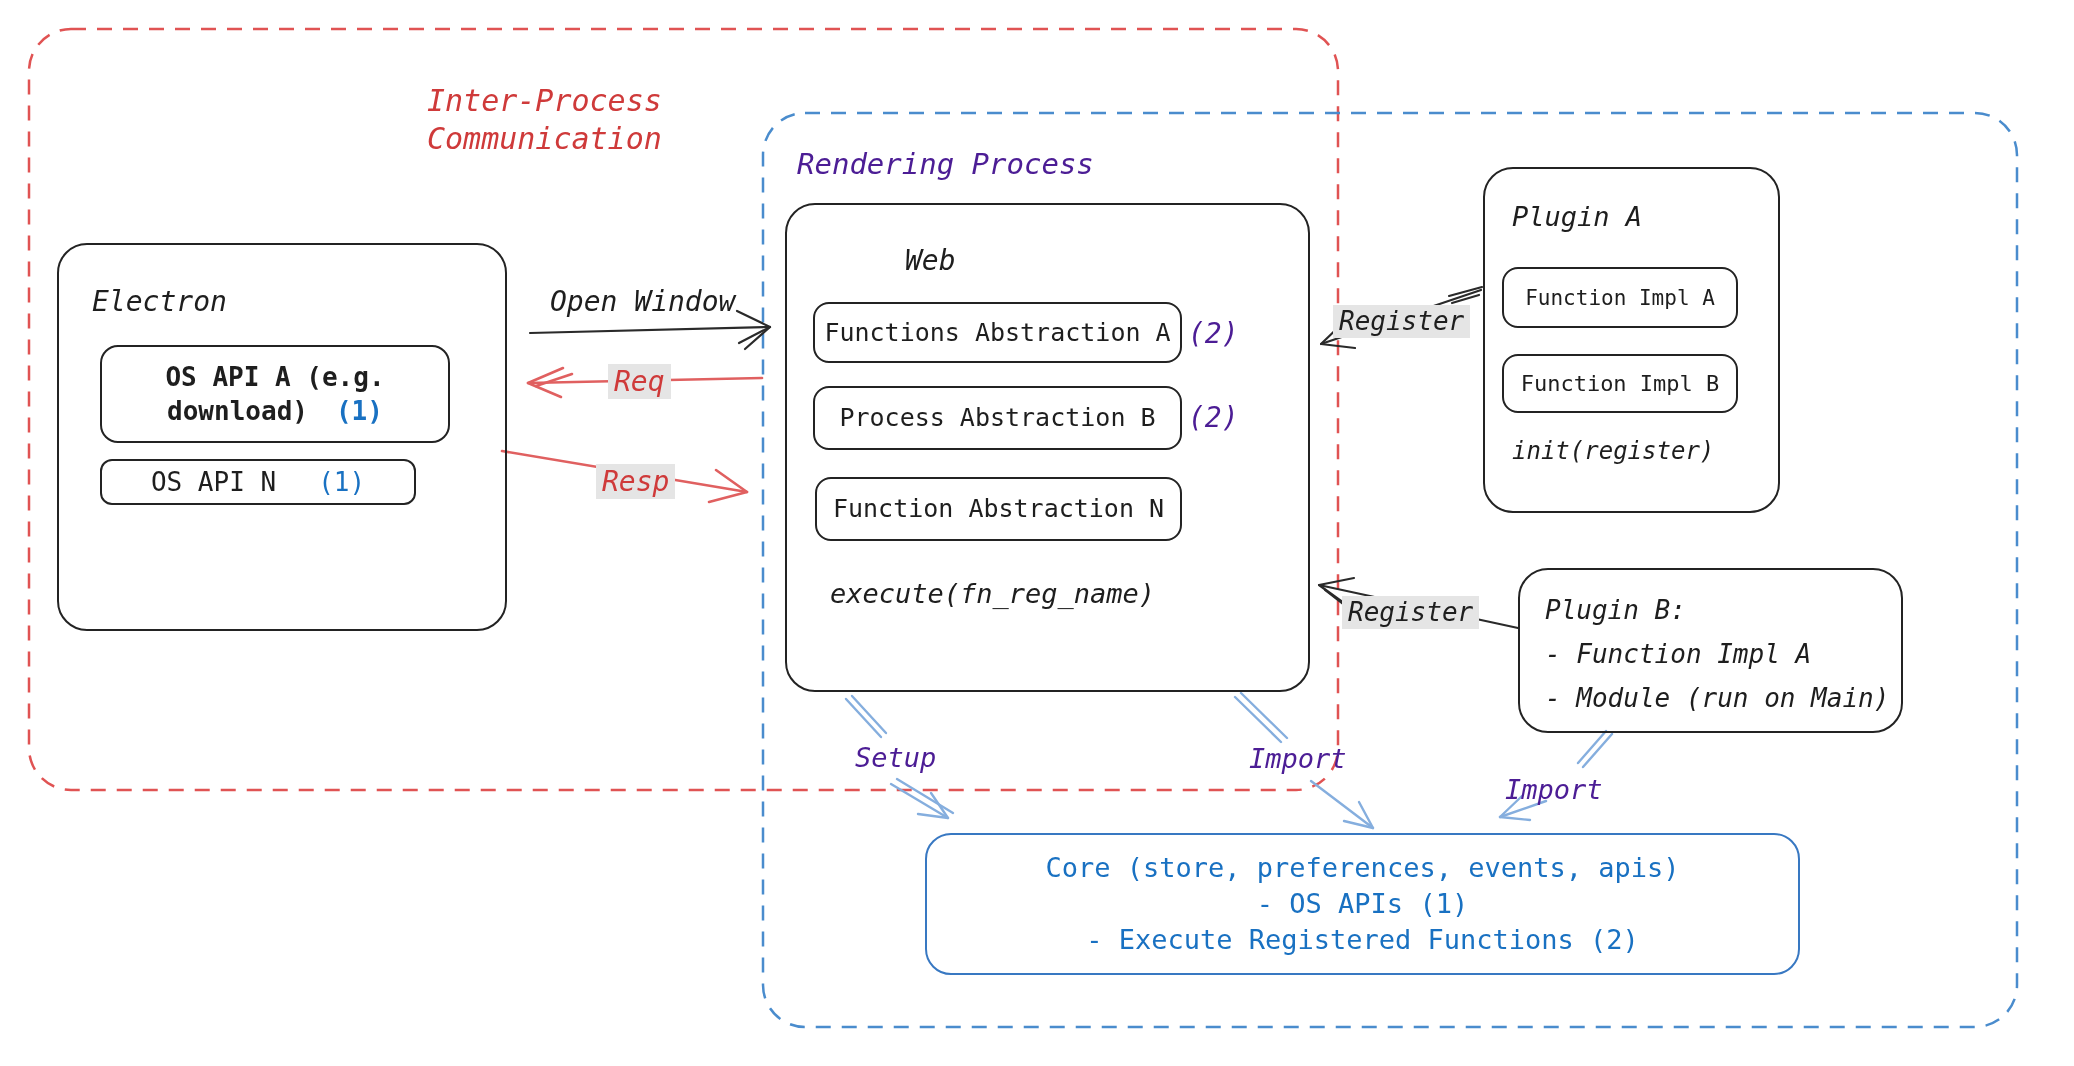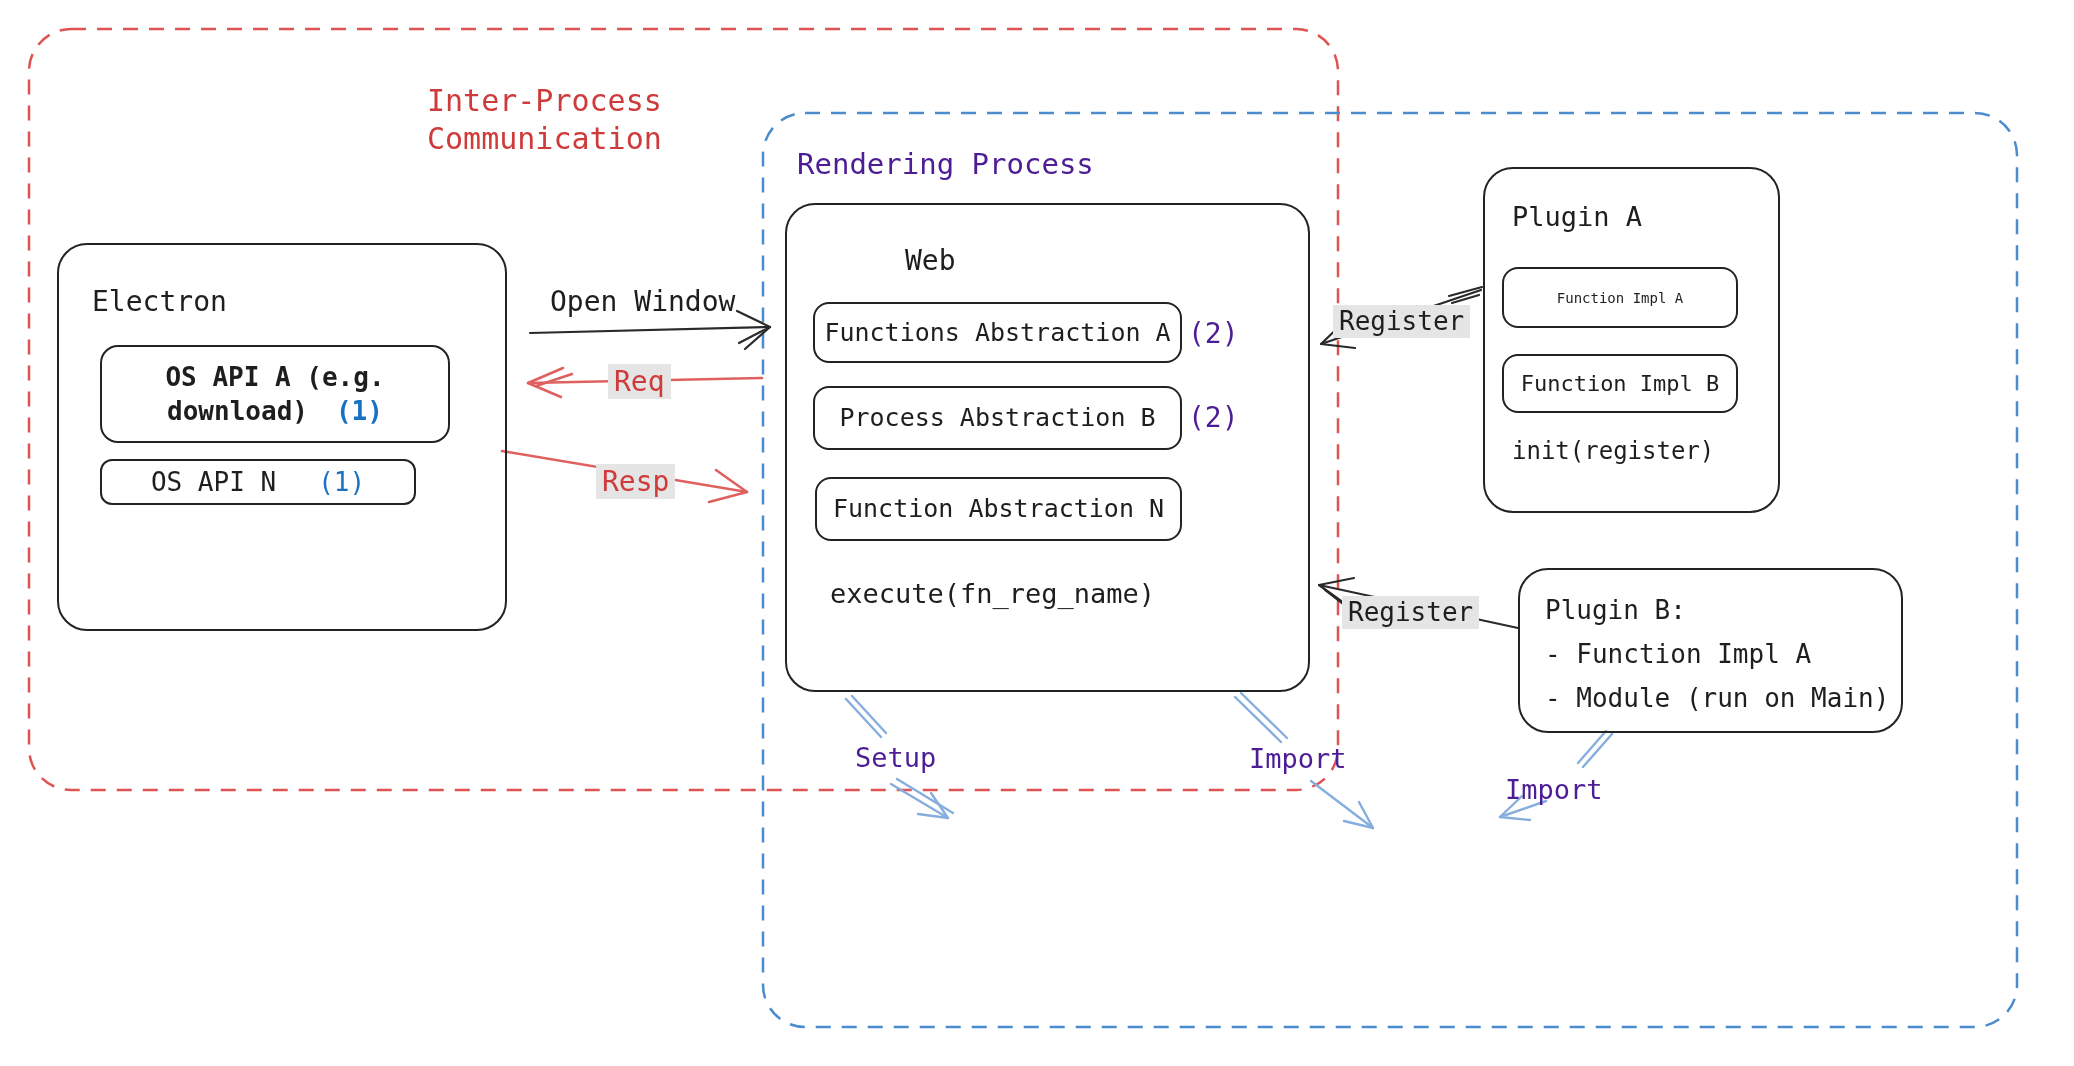--- a/index.html
+++ b/index.html
@@ -9,21 +9,21 @@
   }
   svg.layer{position:absolute;left:0;top:0;width:2074px;height:1066px;}
 
   
   .box{position:absolute;border:2px solid #232323;border-radius:30px;background:transparent;box-sizing:border-box;}
   .minibox{position:absolute;border:2px solid #232323;border-radius:18px;background:transparent;box-sizing:border-box;
            display:flex;flex-direction:column;align-items:center;justify-content:center;}
   .corebox{position:absolute;border:2px solid #3878c2;border-radius:26px;background:transparent;box-sizing:border-box;
            display:flex;flex-direction:column;align-items:center;justify-content:center;}
 
-  .label{position:absolute;white-space:pre;line-height:1.25;}
+  .label{position:absolute;white-space:pre;line-height:1.25;font-style:italic;}
   .ink{color:#1e1e1e;}
   .red{color:#cf3a3a;}
   .blue{color:#4c1d95;}
   .wbg{background:#e5e5e5;padding:0 6px;}
 
   .f30{font-size:30px;} .f29{font-size:29px;} .f28{font-size:28px;} .f27{font-size:27px;}
   .f26{font-size:26px;} .f24{font-size:24px;}
 
   .badge{color:#1971c2;}
   .miniline{line-height:34px;font-size:26px;white-space:pre;}
@@ -141,30 +141,35 @@
 
   <div class="label ink f27" style="left:830px;top:577px;">execute(fn_reg_name)</div>
 
   <div class="label ink f26 wbg" style="left:1333px;top:305px;">Register</div>
   <div class="label ink f26 wbg" style="left:1342px;top:596px;">Register</div>
 
   <div class="box" style="left:1483px;top:167px;width:297px;height:346px;"></div>
   <div class="label ink f27" style="left:1512px;top:200px;">Plugin A</div>
 
   <div class="minibox" style="left:1502px;top:267px;width:236px;height:61px;border-radius:16px;">
-    <div class="miniline" style="font-size:14px;">Function Impl A</div>
+    <div class="miniline" style="font-size:21px;">Function Impl A</div>
   </div>
   <div class="minibox" style="left:1502px;top:354px;width:236px;height:59px;border-radius:16px;">
     <div class="miniline" style="font-size:22px;">Function Impl B</div>
   </div>
   <div class="label ink f24" style="left:1512px;top:436px;">init(register)</div>
 
   <div class="box" style="left:1518px;top:568px;width:385px;height:165px;"></div>
   <div class="label ink" style="left:1545px;top:588px;"><span class="pbline">Plugin B:</span>
 <span class="pbline">- Function Impl A</span>
 <span class="pbline">- Module (run on Main)</span></div>
 
   <div class="label blue f27" style="left:855px;top:741px;">Setup</div>
   <div class="label blue f27" style="left:1249px;top:742px;">Import</div>
   <div class="label blue f27" style="left:1505px;top:773px;">Import</div>
 
+  <div class="corebox" style="left:925px;top:833px;width:875px;height:142px;">
+    <div class="coreline">Core (store, preferences, events, apis)</div>
+    <div class="coreline">- OS APIs (1)</div>
+    <div class="coreline">- Execute Registered Functions (2)</div>
+  </div>
 
 </div>
 
 </body></html>

